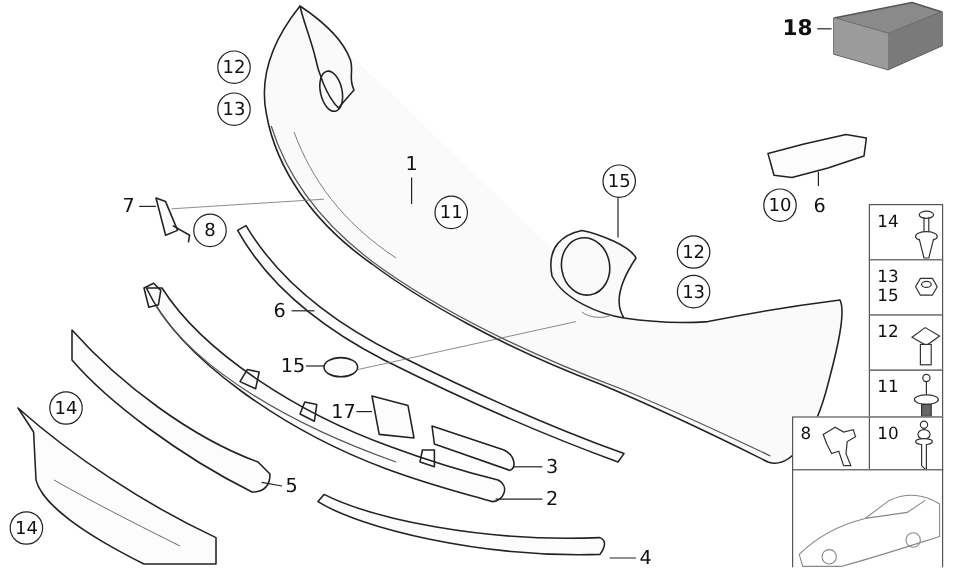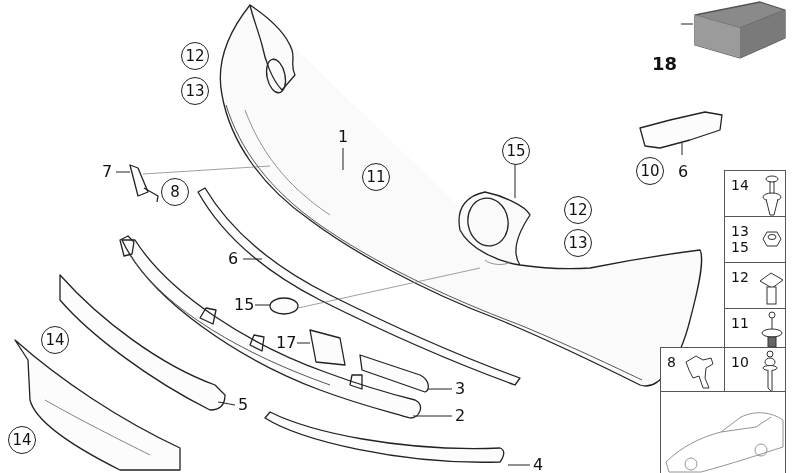--- a/index.html
+++ b/index.html
@@ -1,21 +1,21 @@
 <!DOCTYPE html>
 <html><head>
 <meta charset="utf-8">
 <style>
   html, body { margin:0; padding:0; background:#ffffff; }
   body { width:800px; height:473px; position:relative; overflow:hidden; font-family:"DejaVu Sans", sans-serif; }
   #stage { position:absolute; left:0; top:0; width:800px; height:473px; }
   .callout { position:absolute; font-size:16px; color:#111; line-height:1; }
   .circ { position:absolute; width:28px; height:28px; border:1.3px solid #222; border-radius:50%; background:#fff;
           display:flex; align-items:center; justify-content:center; font-size:15px; color:#111; box-sizing:border-box; }
-  .big { font-weight:bold; font-size:18px;margin-top:40px; }
+  .big { font-weight:bold; font-size:18px; }
   .cell { position:absolute; border:1px solid #555; background:#fff; box-sizing:border-box; }
   .cell .lbl { position:absolute; left:6px; top:6px; font-size:14px; color:#111; line-height:16px; }
   svg { position:absolute; left:0; top:0; }
 </style>
 </head>
 <body>
 
 <div id="stage">
 
 <svg width="800" height="473" viewBox="0 0 800 473">

